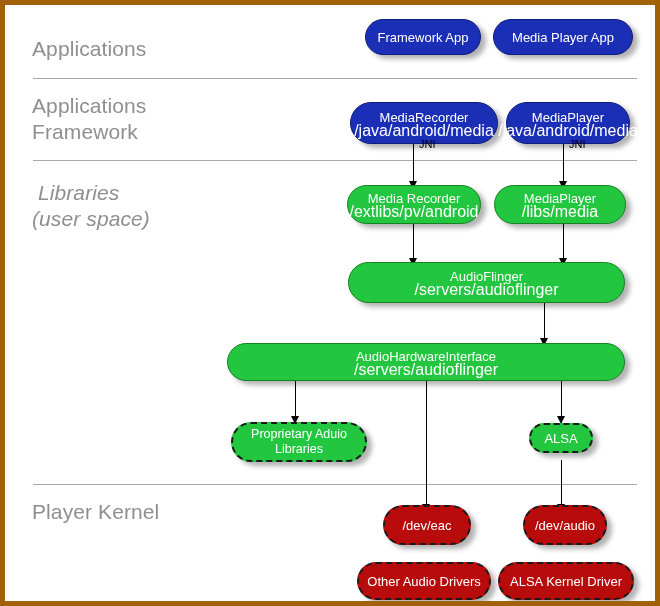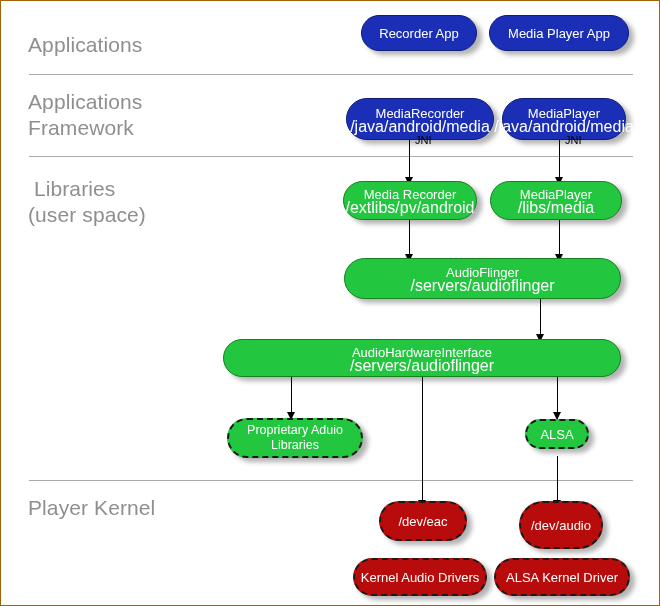--- a/index.html
+++ b/index.html
@@ -5,21 +5,21 @@
   html, body {
     margin: 0;
     padding: 0;
     background: #ffffff;
   }
   #diagram {
     position: relative;
     width: 660px;
     height: 606px;
     background: #ffffff;
-    border: 1px solid #a16207;
+    border: 5px solid #a16207;
     box-sizing: border-box;
     font-family: "Liberation Sans", sans-serif;
     overflow: hidden;
   }
   
   .divider {
     position: absolute;
     height: 1px;
     background: #aaaaaa;
     left: 28px;
@@ -106,21 +106,21 @@
 
 <div id="diagram">
 
   <div class="divider" style="top:73px;"></div>
   <div class="divider" style="top:155px;"></div>
   <div class="divider" style="top:479px;"></div>
 
   <div class="layer-label" style="left: 27px; top: 31px; white-space: pre;">Applications</div>
   <div class="layer-label" style="left: 27px; top: 88px; white-space: pre;">Applications
 Framework</div>
-  <div class="layer-label" style="left: 27px; top: 175px; white-space: pre;"> Libraries
+  <div class="layer-label" style="left: 27px; top: 175px; white-space: pre; font-style: italic;"> Libraries
 (user space)</div>
   <div class="layer-label" style="left: 27px; top: 494px; white-space: pre;">Player Kernel</div>
 
   <div class="conn" style="left:408px; top:138px; height:45px;"></div>
   <div class="arrowhead" style="left:404.2px; top:176px;"></div>
   <div class="conn-label" style="left:414px; top:133px;">JNI</div>
 
   <div class="conn" style="left:558px; top:138px; height:45px;"></div>
   <div class="arrowhead" style="left:554.2px; top:176px;"></div>
   <div class="conn-label" style="left:564px; top:133px;">JNI</div>
@@ -140,21 +140,21 @@
   <div class="conn" style="left:421px; top:376px; height:130px;"></div>
   <div class="arrowhead" style="left:417.2px; top:499px;"></div>
 
   <div class="conn" style="left:556px; top:376px; height:42px;"></div>
   <div class="arrowhead" style="left:552.2px; top:411px;"></div>
 
   <div class="conn" style="left:556px; top:455px; height:50px;"></div>
   <div class="arrowhead" style="left:552.2px; top:499px;"></div>
 
   <div class="node node-blue" style="left:360px; top:14px; width:116px; height:36px;">
-    <span class="title">Recorder App</span>
+    <span class="title">Framework App</span>
   </div>
 
   <div class="node node-blue" style="left:488px; top:14px; width:140px; height:36px;">
     <span class="title">Media Player App</span>
   </div>
 
   <div class="node node-blue" style="left:345px; top:97px; width:148px; height:42px;">
     <span class="title">MediaRecorder</span>
     <span class="subtitle">/java/android/media</span>
   </div>
@@ -189,25 +189,25 @@
   </div>
 
   <div class="node node-green-dashed" style="left:524px; top:418px; width:64px; height:30px;">
     <span class="title">ALSA</span>
   </div>
 
   <div class="node node-red-dashed" style="left:378px; top:500px; width:88px; height:40px;">
     <span class="title">/dev/eac</span>
   </div>
 
-  <div class="node node-red-dashed" style="left:518px; top:500px; width:84px; height:48px;">
+  <div class="node node-red-dashed" style="left:518px; top:500px; width:84px; height:40px;">
     <span class="title">/dev/audio</span>
   </div>
 
   <div class="node node-red-dashed" style="left:352px; top:557px; width:134px; height:38px;">
-    <span class="title">Kernel Audio Drivers</span>
+    <span class="title">Other Audio Drivers</span>
   </div>
 
   <div class="node node-red-dashed" style="left:493px; top:557px; width:136px; height:38px;">
     <span class="title">ALSA Kernel Driver</span>
   </div>
 
 </div>
 
 </body></html>

